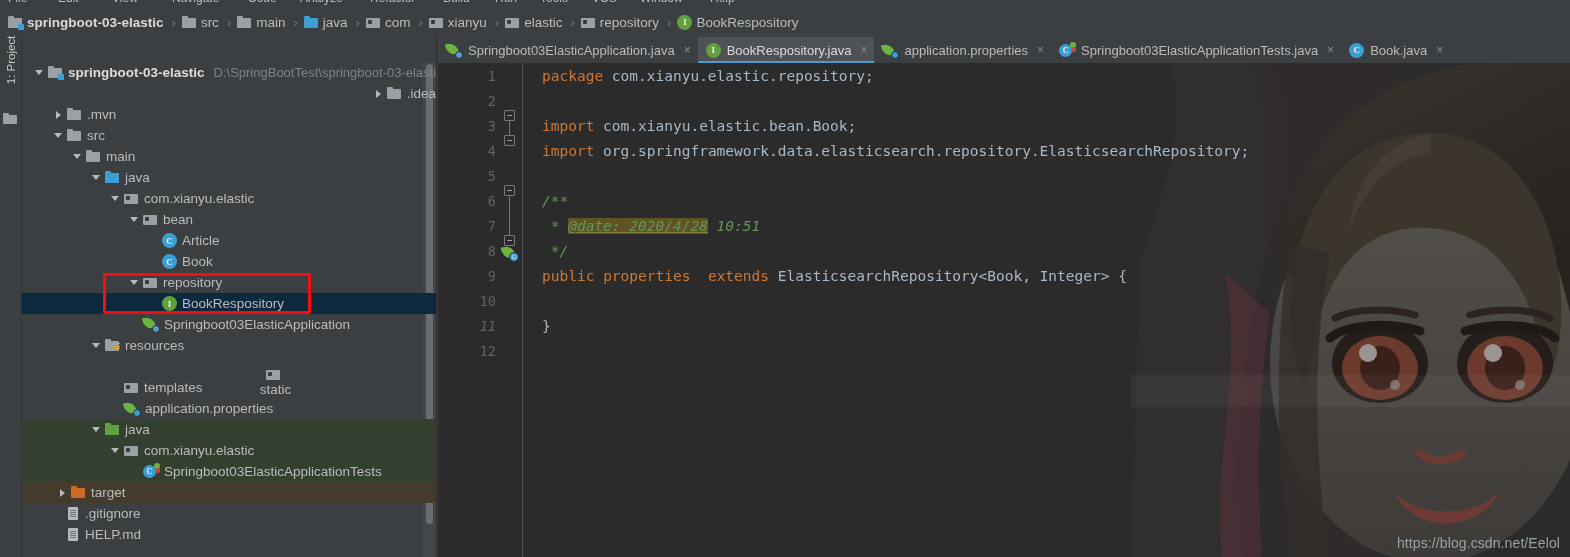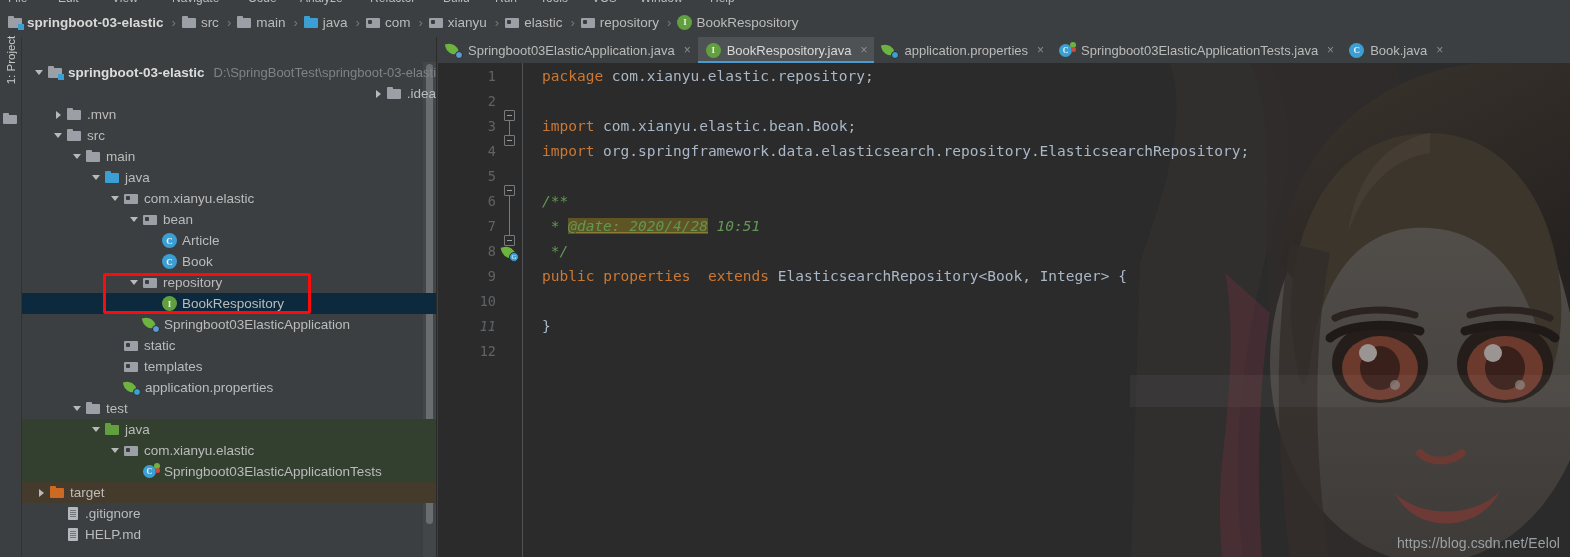--- a/index.html
+++ b/index.html
@@ -408,63 +408,69 @@
           <span class="txt">BookRespository</span>
         </div>
         <div class="row" style="padding-left: 107px;">
           <span class="arrow"></span>
           <span class="ico-springrun">
             <span class="leaf"></span>
             <span class="run"></span>
           </span>
           <span class="txt">Springboot03ElasticApplication</span>
         </div>
-        <div class="row" style="padding-left: 88px;">
+        <div class="row" style="padding-left: 69px;">
+          <span class="arrow open"></span>
+          <span class="ico ico-folder">
+            <span class="res-lines">
+              <i></i>
+              <i></i>
+              <i></i>
+            </span>
+          </span>
+          <span class="txt">resources</span>
+        </div>
+        <div class="row" style="padding-left: 88px; flex-direction: column;">
           <span class="arrow"></span>
           <span class="ico ico-pkg"></span>
           <span class="txt">static</span>
         </div>
         <div class="row" style="padding-left: 88px;">
           <span class="arrow"></span>
           <span class="ico ico-pkg"></span>
           <span class="txt">templates</span>
         </div>
         <div class="row" style="padding-left: 88px;">
           <span class="arrow"></span>
           <span class="ico-spring">
             <span class="leaf"></span>
             <span class="dot"></span>
           </span>
           <span class="txt">application.properties</span>
-        </div>
-        <div class="row" style="padding-left: 50px;">
-          <span class="arrow open"></span>
-          <span class="ico ico-folder"></span>
-          <span class="txt">test</span>
         </div>
         <div class="row testroot" style="padding-left: 69px;">
           <span class="arrow open"></span>
           <span class="ico ico-folder green"></span>
           <span class="txt">java</span>
         </div>
         <div class="row testroot" style="padding-left: 88px;">
           <span class="arrow open"></span>
           <span class="ico ico-pkg"></span>
           <span class="txt">com.xianyu.elastic</span>
         </div>
         <div class="row testroot" style="padding-left: 107px;">
           <span class="arrow"></span>
           <span class="ico-springtest">
             <span class="c">C</span>
             <span class="g"></span>
             <span class="r"></span>
           </span>
           <span class="txt">Springboot03ElasticApplicationTests</span>
         </div>
-        <div class="row targetroot" style="padding-left: 14px;">
+        <div class="row targetroot" style="padding-left: 35px;">
           <span class="arrow closed"></span>
           <span class="ico ico-folder orange"></span>
           <span class="txt">target</span>
         </div>
         <div class="row" style="padding-left: 31px;">
           <span class="arrow"></span>
           <span class="ico-file"></span>
           <span class="txt">.gitignore</span>
         </div>
         <div class="row" style="padding-left: 31px;">

